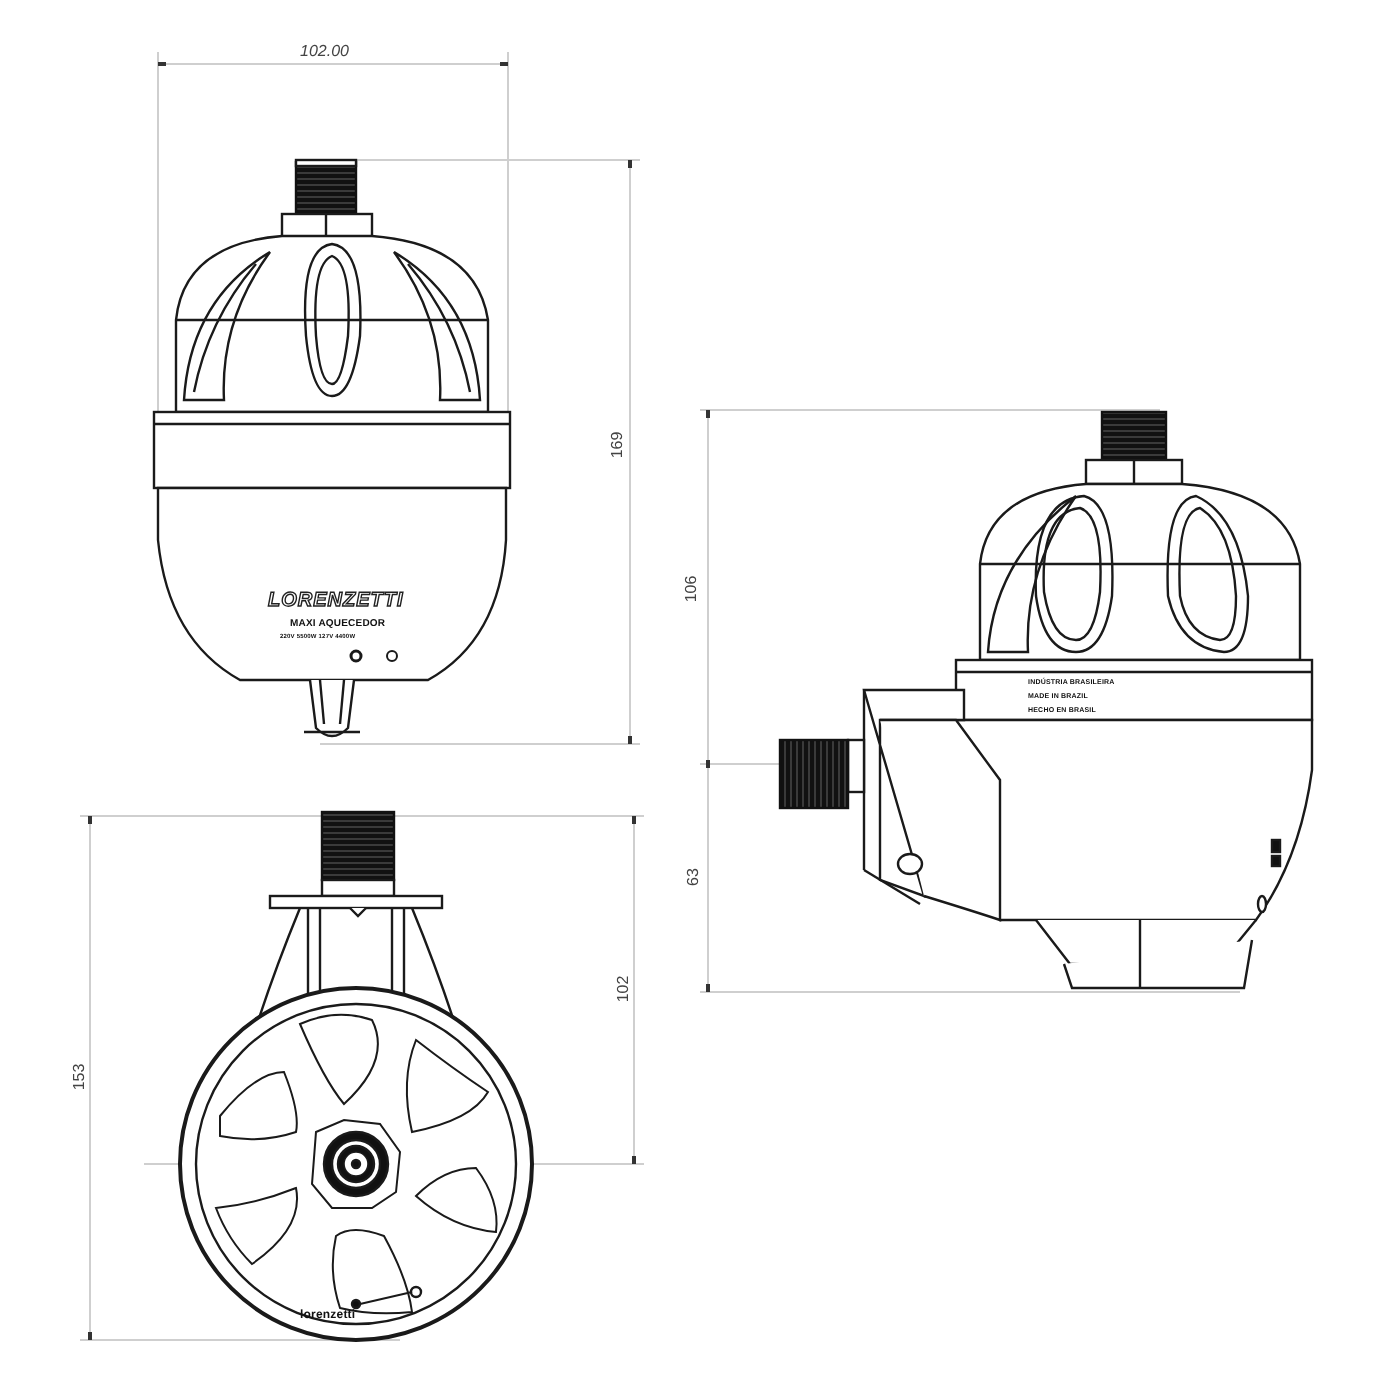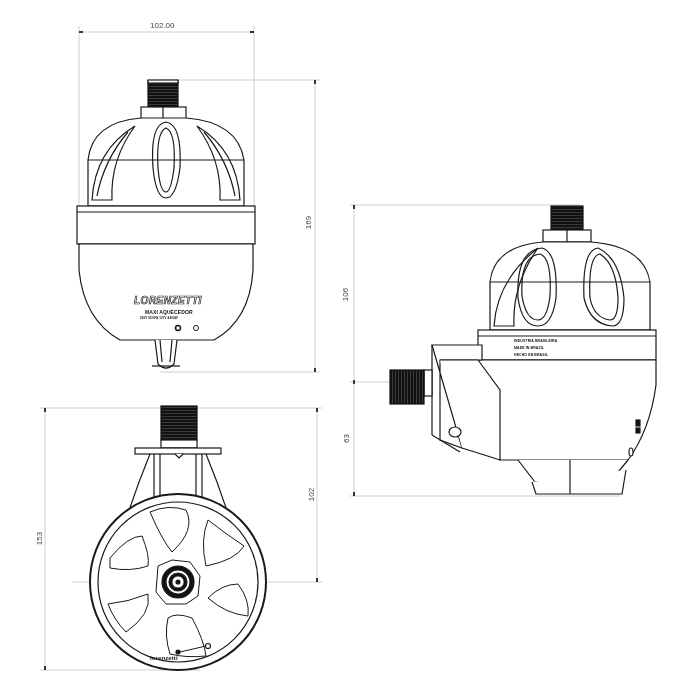--- a/index.html
+++ b/index.html
@@ -157,21 +157,21 @@
     <circle cx="178" cy="582" r="9" fill="#111"></circle>
     <circle cx="178" cy="582" r="6" fill="#fff" stroke-width="0.8"></circle>
     <circle cx="178" cy="582" r="2" fill="#111"></circle>
 
     <circle cx="178" cy="652" r="2" fill="#111"></circle>
     <circle cx="208" cy="646" r="2.5" fill="#fff"></circle>
     <line x1="180" y1="652" x2="206" y2="646" stroke-width="1"></line>
   </g>
 </svg>
 
-<span class="dim-label" style="left:150px;top:21px;">102.00</span>
+<span class="dim-label" style="left:150px;top:21px;font-style:italic;">102.00</span>
 <span class="dim-label rot" style="left:302px;top:218px;">169</span>
 <span class="dim-label rot" style="left:339px;top:290px;">106</span>
 <span class="dim-label rot" style="left:342px;top:434px;">63</span>
 <span class="dim-label rot" style="left:33px;top:534px;">153</span>
 <span class="dim-label rot" style="left:305px;top:490px;">102</span>
 
 <span class="brand" style="left:134px;top:295px;">LORENZETTI</span>
 <span class="tiny" style="left:145px;top:309px;font-size:5px;">MAXI AQUECEDOR</span>
 <span class="tiny" style="left:140px;top:316px;font-size:3px;">220V 5500W 127V 4400W</span>
 

